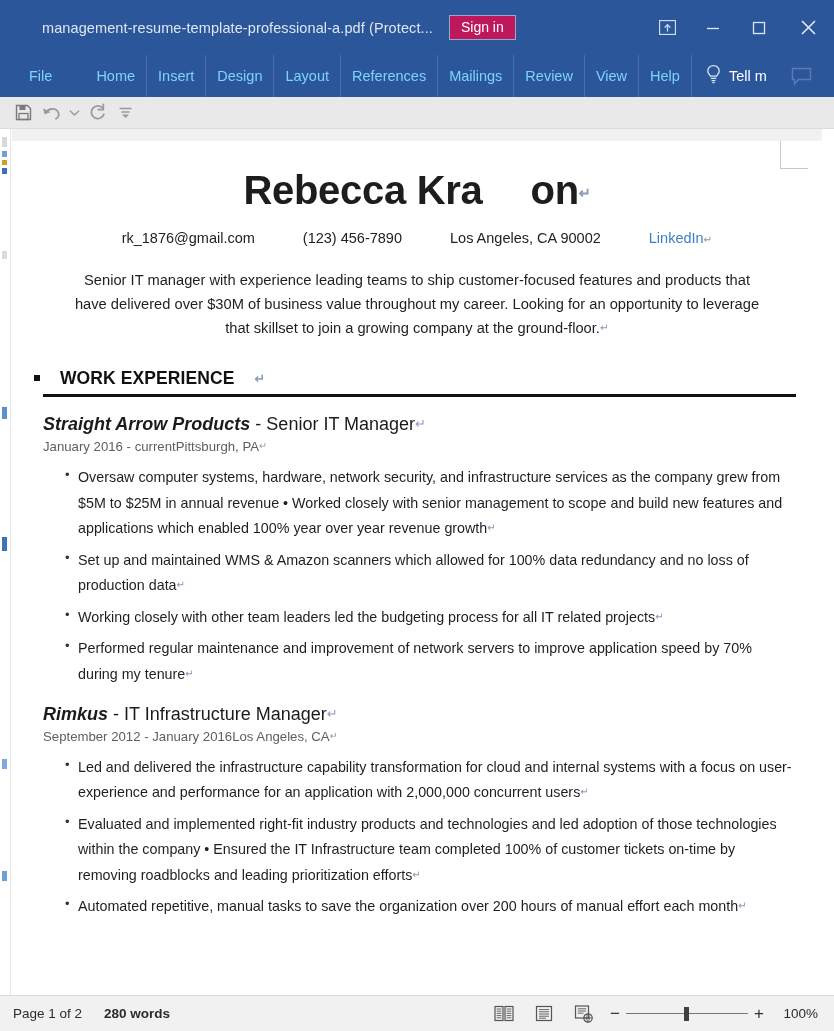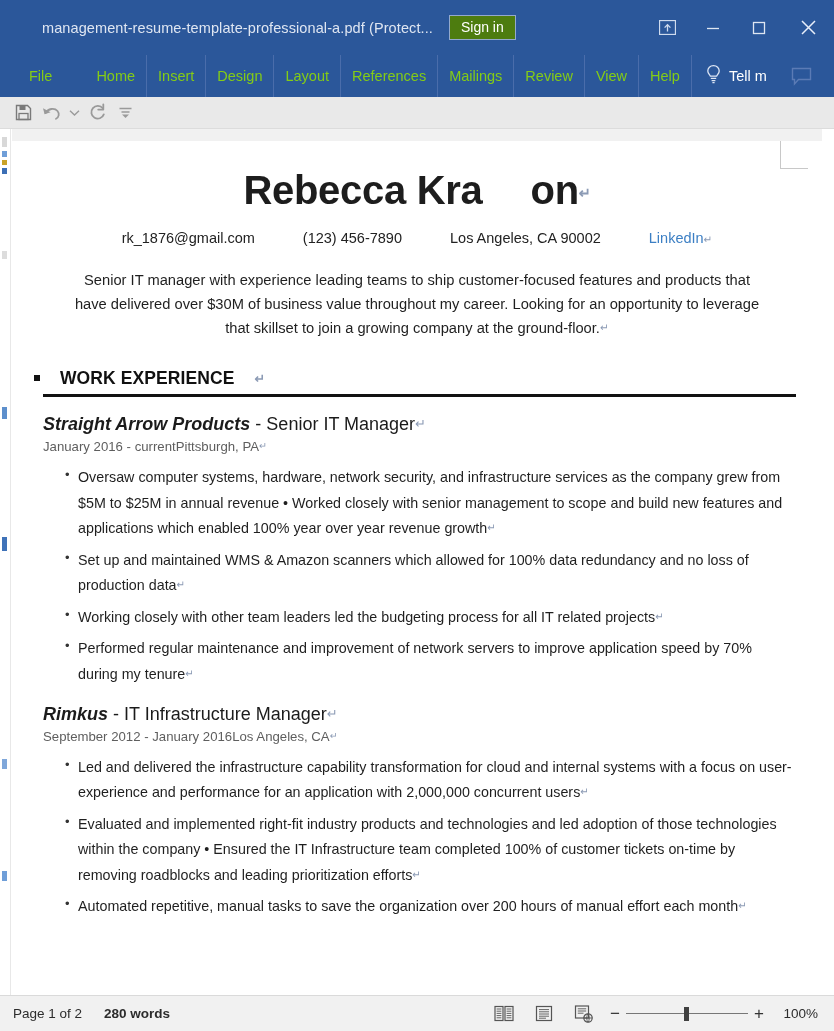--- a/index.html
+++ b/index.html
@@ -23,21 +23,21 @@
   .tb-left-pad { width: 42px; height: 1px; }
   .tb-title {
     color: #dfe6f2;
     font-size: 14.5px;
     letter-spacing: .1px;
     white-space: nowrap;
     flex: 0 0 auto;
     padding-right: 16px;
   }
   .signin-btn {
-    background: #4d7c0f;
+    background: #be185d;
     border: 1px solid #93a9cd;
     color: #ffffff;
     font-size: 14px;
     padding: 4px 11px 5px 11px;
     line-height: 1;
     white-space: nowrap;
     cursor: pointer;
   }
   .tb-spacer { flex: 1 1 auto; }
   .tb-btn {
@@ -52,21 +52,21 @@
   .ribbon {
     position: absolute;
     left: 0; top: 55px;
     width: 834px; height: 42px;
     background: #2b579a;
     display: flex;
     align-items: center;
     overflow: hidden;
   }
   .rb-tab {
-    color: #84cc16;
+    color: #7dd3fc;
     font-size: 14.5px;
     padding: 0 11px;
     line-height: 42px;
     white-space: nowrap;
     cursor: pointer;
     border-right: 1px solid #4a6dab;
   }
   .rb-tab.first { padding-left: 29px; padding-right: 26px; border-right: none; }
   .rb-tab.home { padding-left: 18px; }
   .rb-tellme-wrap {

